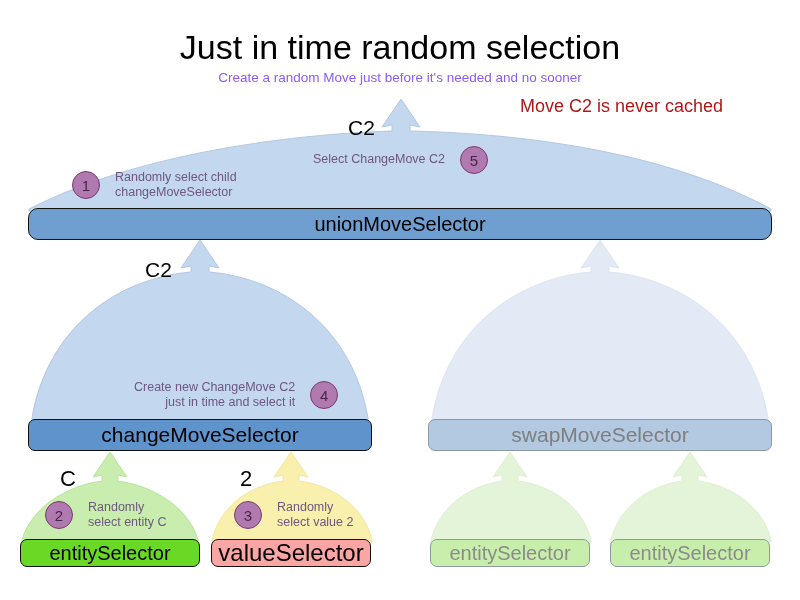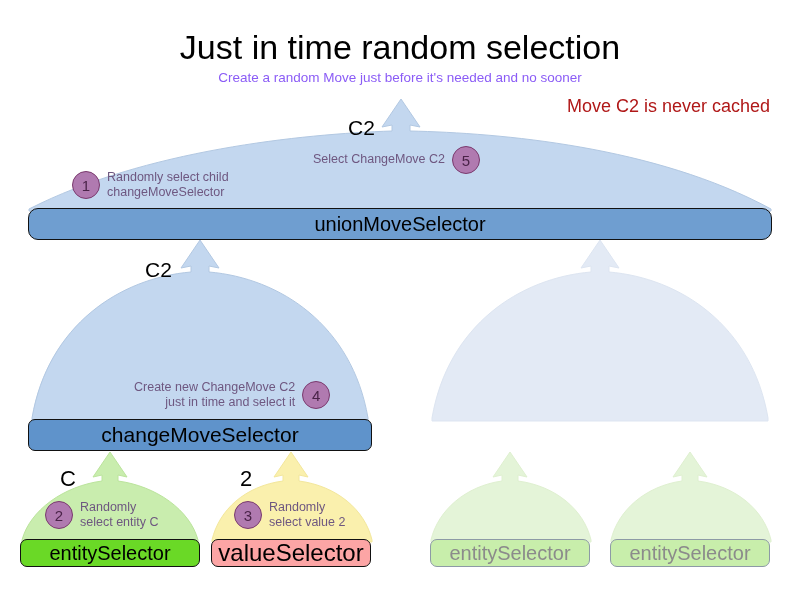--- a/index.html
+++ b/index.html
@@ -12,21 +12,21 @@
 
   .t-title{
     position:absolute;left:0;top:28px;width:800px;text-align:center;
     font-size:34px;color:#000;letter-spacing:0px;white-space:nowrap;
   }
   .t-sub{
     position:absolute;left:0;top:70px;width:800px;text-align:center;
     font-size:13.5px;color:#8b5cf6;
   }
   .t-note{
-    position:absolute;left:520px;top:96px;width:250px;text-align:right;
+    position:absolute;left:520px;top:96px;width:250px;text-align:left;
     font-size:18px;color:#b01818;white-space:nowrap;
   }
 
   svg.layer{position:absolute;left:0;top:0;width:800px;height:600px;
             pointer-events:none;overflow:visible;}
 
   
   .node{
     position:absolute;box-sizing:border-box;
     display:flex;align-items:center;justify-content:center;
@@ -53,21 +53,21 @@
 
   
   .edge-label{position:absolute;font-size:21px;color:#000;
               text-align:left;white-space:nowrap;}
   .el-top{left:348px;top:116px;width:110px;}
   .el-mid{left:145px;top:258px;width:110px;}
   .el-c{left:60px;top:466px;width:100px;font-size:22px;}
   .el-2{left:240px;top:466px;width:100px;font-size:22px;}
 
   
-  .ann{position:absolute;display:flex;align-items:center;gap:7px;}
+  .ann{position:absolute;display:flex;align-items:center;gap:15px;}
   .ann .circ{
     width:26px;height:26px;border-radius:50%;
     background:#b07ab0;border:1.6px solid #7a3a6e;
     color:#4a2348;font-size:15px;
     display:flex;align-items:center;justify-content:center;
     flex:0 0 auto;
   }
   .ann .txt{font-size:12.5px;color:#6e5780;line-height:1.22;white-space:pre-line;}
   .ann.right .txt{text-align:right;}
 
@@ -179,20 +179,21 @@
   <div class="ann a3">
     <div class="circ">3</div>
     <div class="txt">Randomly
 select value 2</div>
   </div>
 
   <div class="node node-strong n-union">unionMoveSelector</div>
 
   <div class="node node-strong n-change">changeMoveSelector</div>
 
+  <div class="node node-faded n-swap">swapMoveSelector</div>
 
   <div class="node node-strong n-entity">entitySelector</div>
 
   <div class="node node-strong n-value">valueSelector</div>
 
   <div class="node node-faded n-e3">entitySelector</div>
 
   <div class="node node-faded n-e4">entitySelector</div>
 
 </div>

